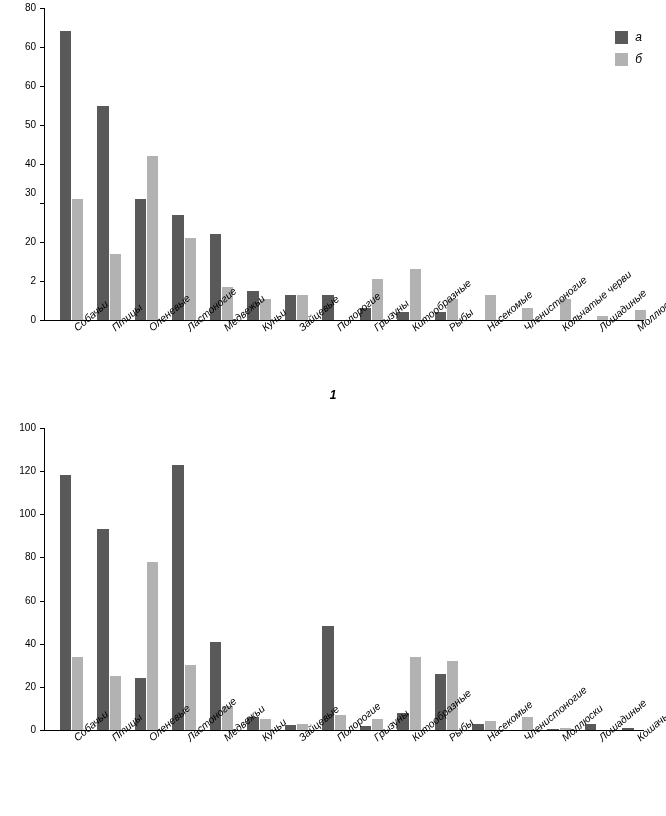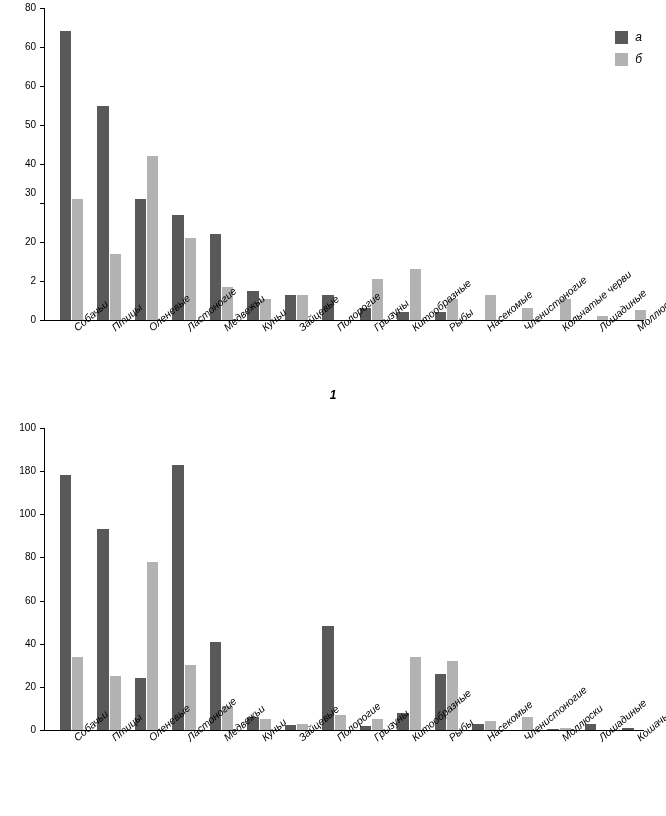--- a/index.html
+++ b/index.html
@@ -207,21 +207,21 @@
         <div class="tick-label" style="left: -40px; top: 253.857px; width: 32px;">20</div>
         <div class="tick-mark" style="left: -4px; top: 215.714px;"></div>
         <div class="tick-label" style="left: -40px; top: 210.714px; width: 32px;">40</div>
         <div class="tick-mark" style="left: -4px; top: 172.571px;"></div>
         <div class="tick-label" style="left: -40px; top: 167.571px; width: 32px;">60</div>
         <div class="tick-mark" style="left: -4px; top: 129.429px;"></div>
         <div class="tick-label" style="left: -40px; top: 124.429px; width: 32px;">80</div>
         <div class="tick-mark" style="left: -4px; top: 86.2857px;"></div>
         <div class="tick-label" style="left: -40px; top: 81.2857px; width: 32px;">100</div>
         <div class="tick-mark" style="left: -4px; top: 43.1429px;"></div>
-        <div class="tick-label" style="left: -40px; top: 38.1429px; width: 32px;">180</div>
+        <div class="tick-label" style="left: -40px; top: 38.1429px; width: 32px;">120</div>
         <div class="tick-mark" style="left: -4px; top: 0px;"></div>
         <div class="tick-label" style="left: -40px; top: -5px; width: 32px;">100</div>
         <div class="bars-layer">
           <div class="bar a" style="left: 15.75px; width: 11.25px; height: 254.543px;"></div>
           <div class="bar b" style="left: 28px; width: 11.25px; height: 73.3429px;"></div>
           <div class="bar a" style="left: 53.25px; width: 11.25px; height: 200.614px;"></div>
           <div class="bar b" style="left: 65.5px; width: 11.25px; height: 53.9286px;"></div>
           <div class="bar a" style="left: 90.75px; width: 11.25px; height: 51.7714px;"></div>
           <div class="bar b" style="left: 103px; width: 11.25px; height: 168.257px;"></div>
           <div class="bar a" style="left: 128.25px; width: 11.25px; height: 265.329px;"></div>

